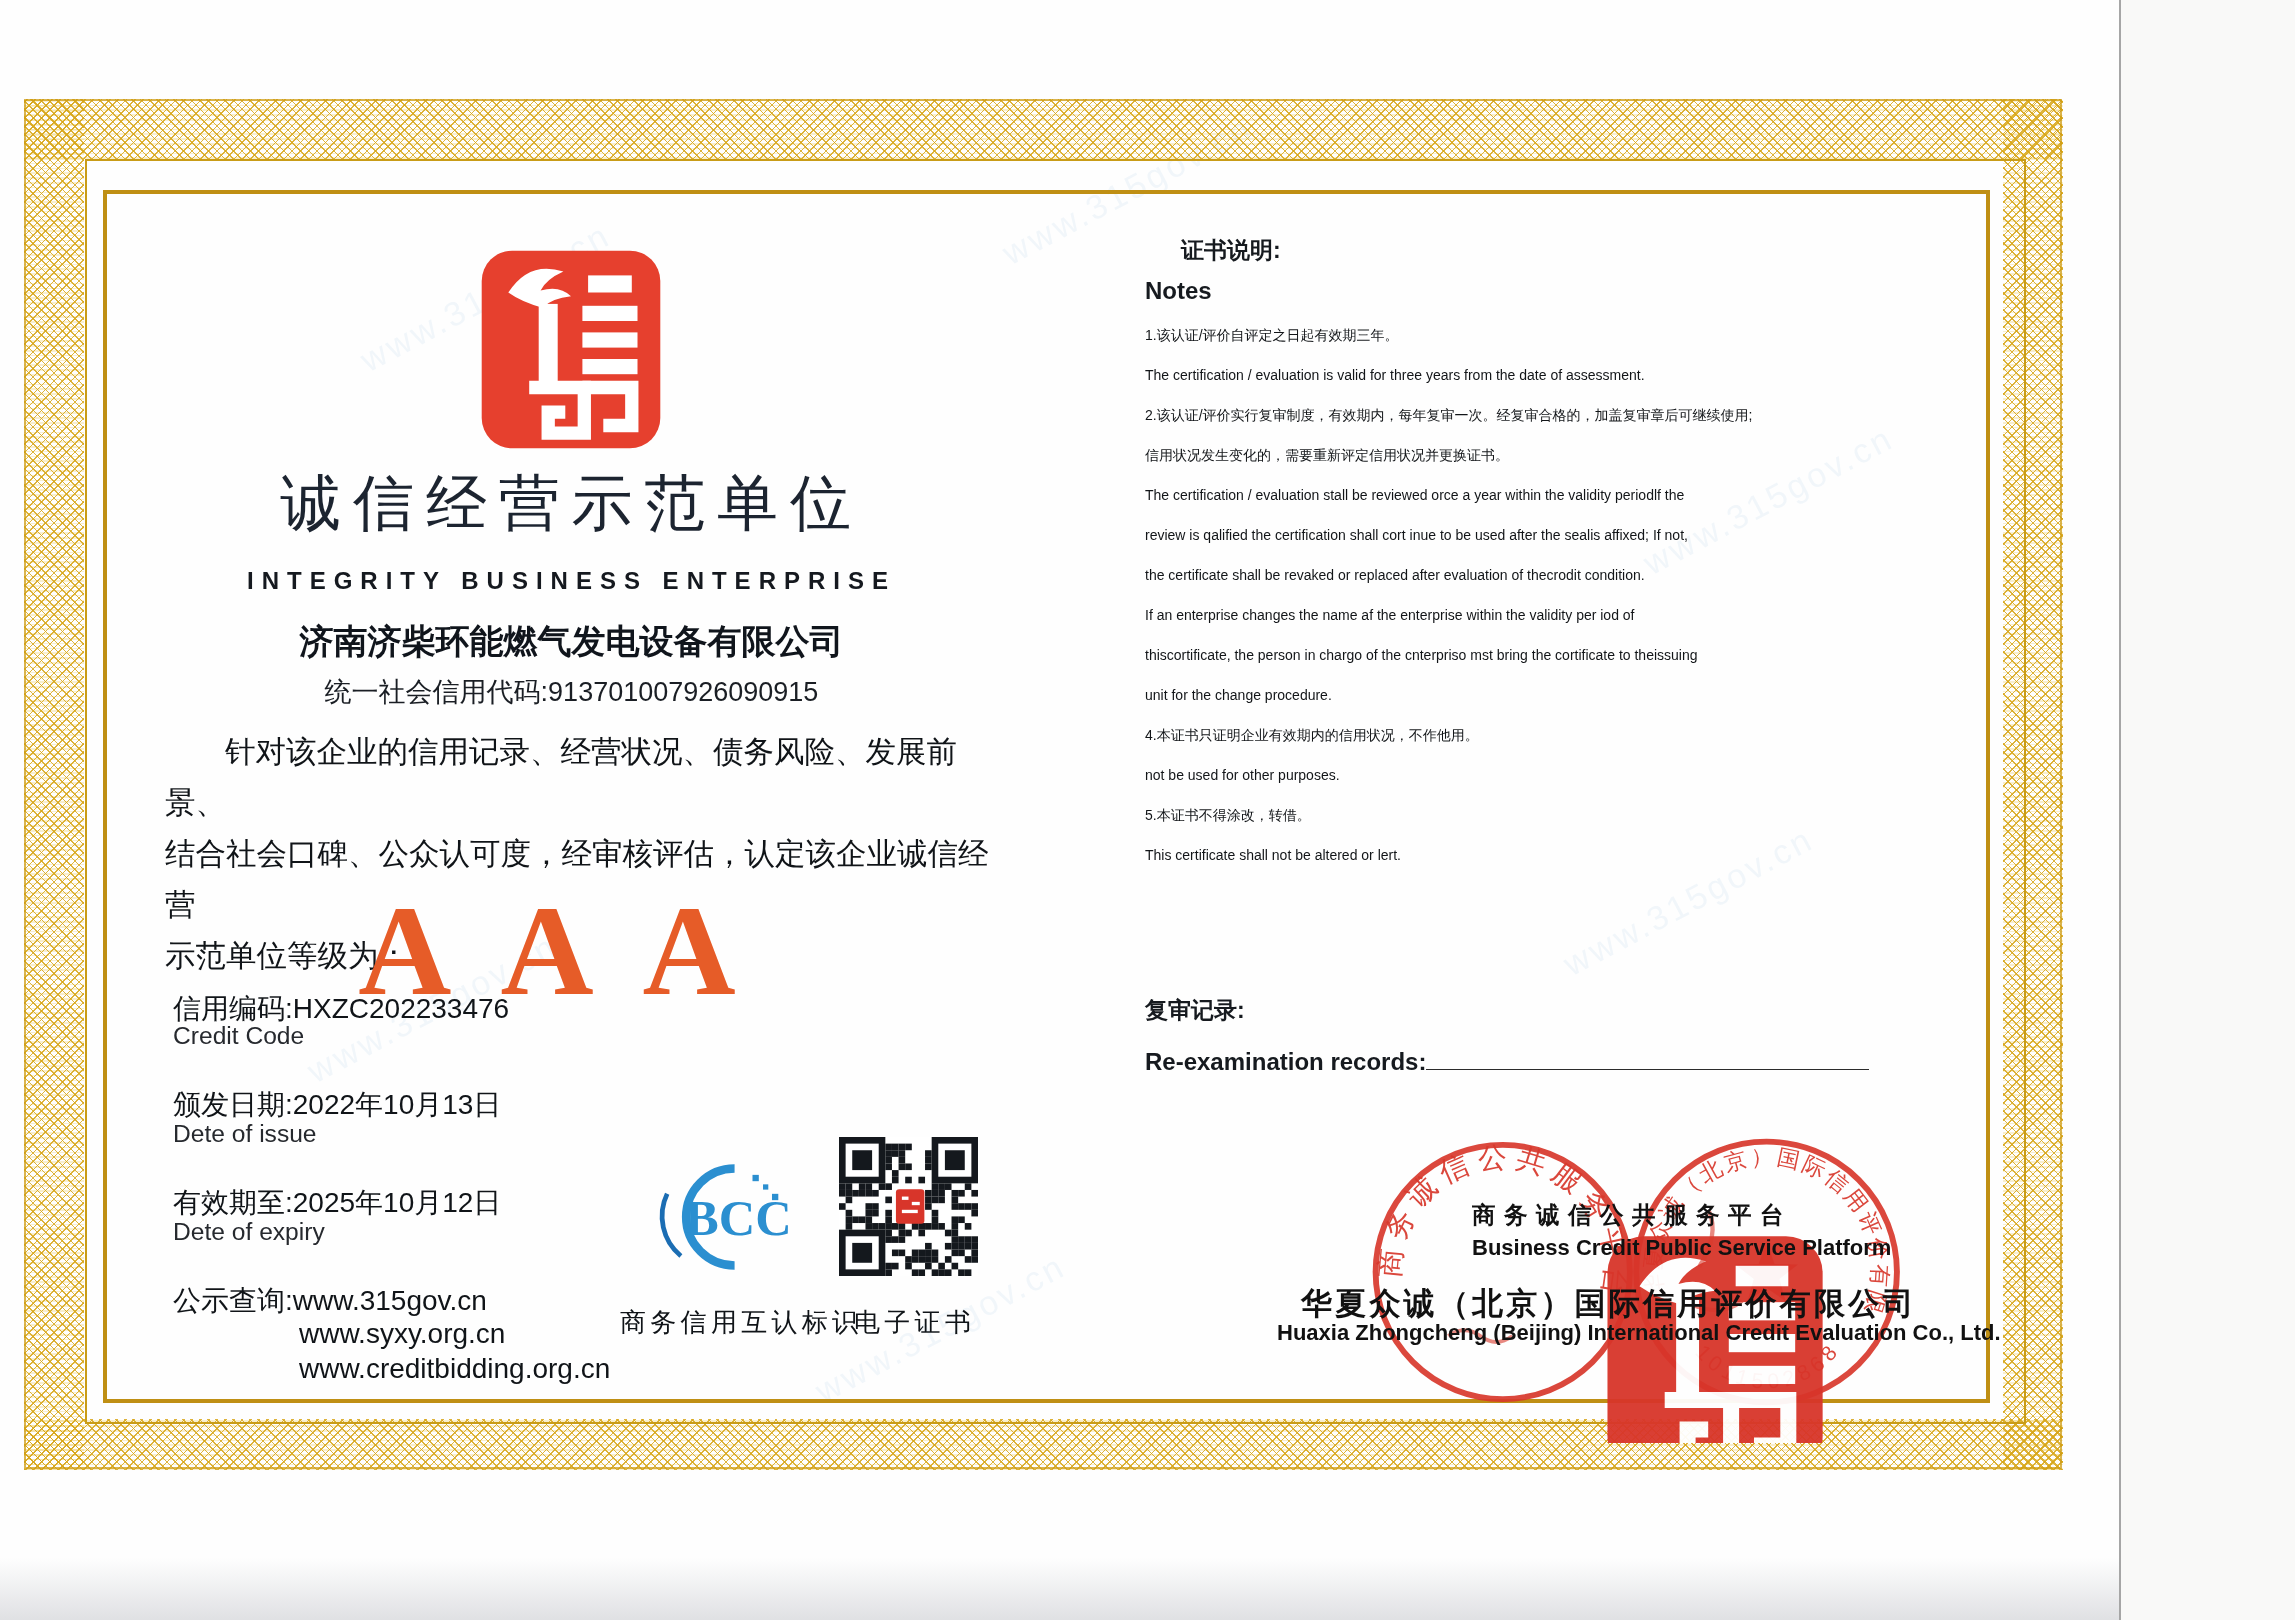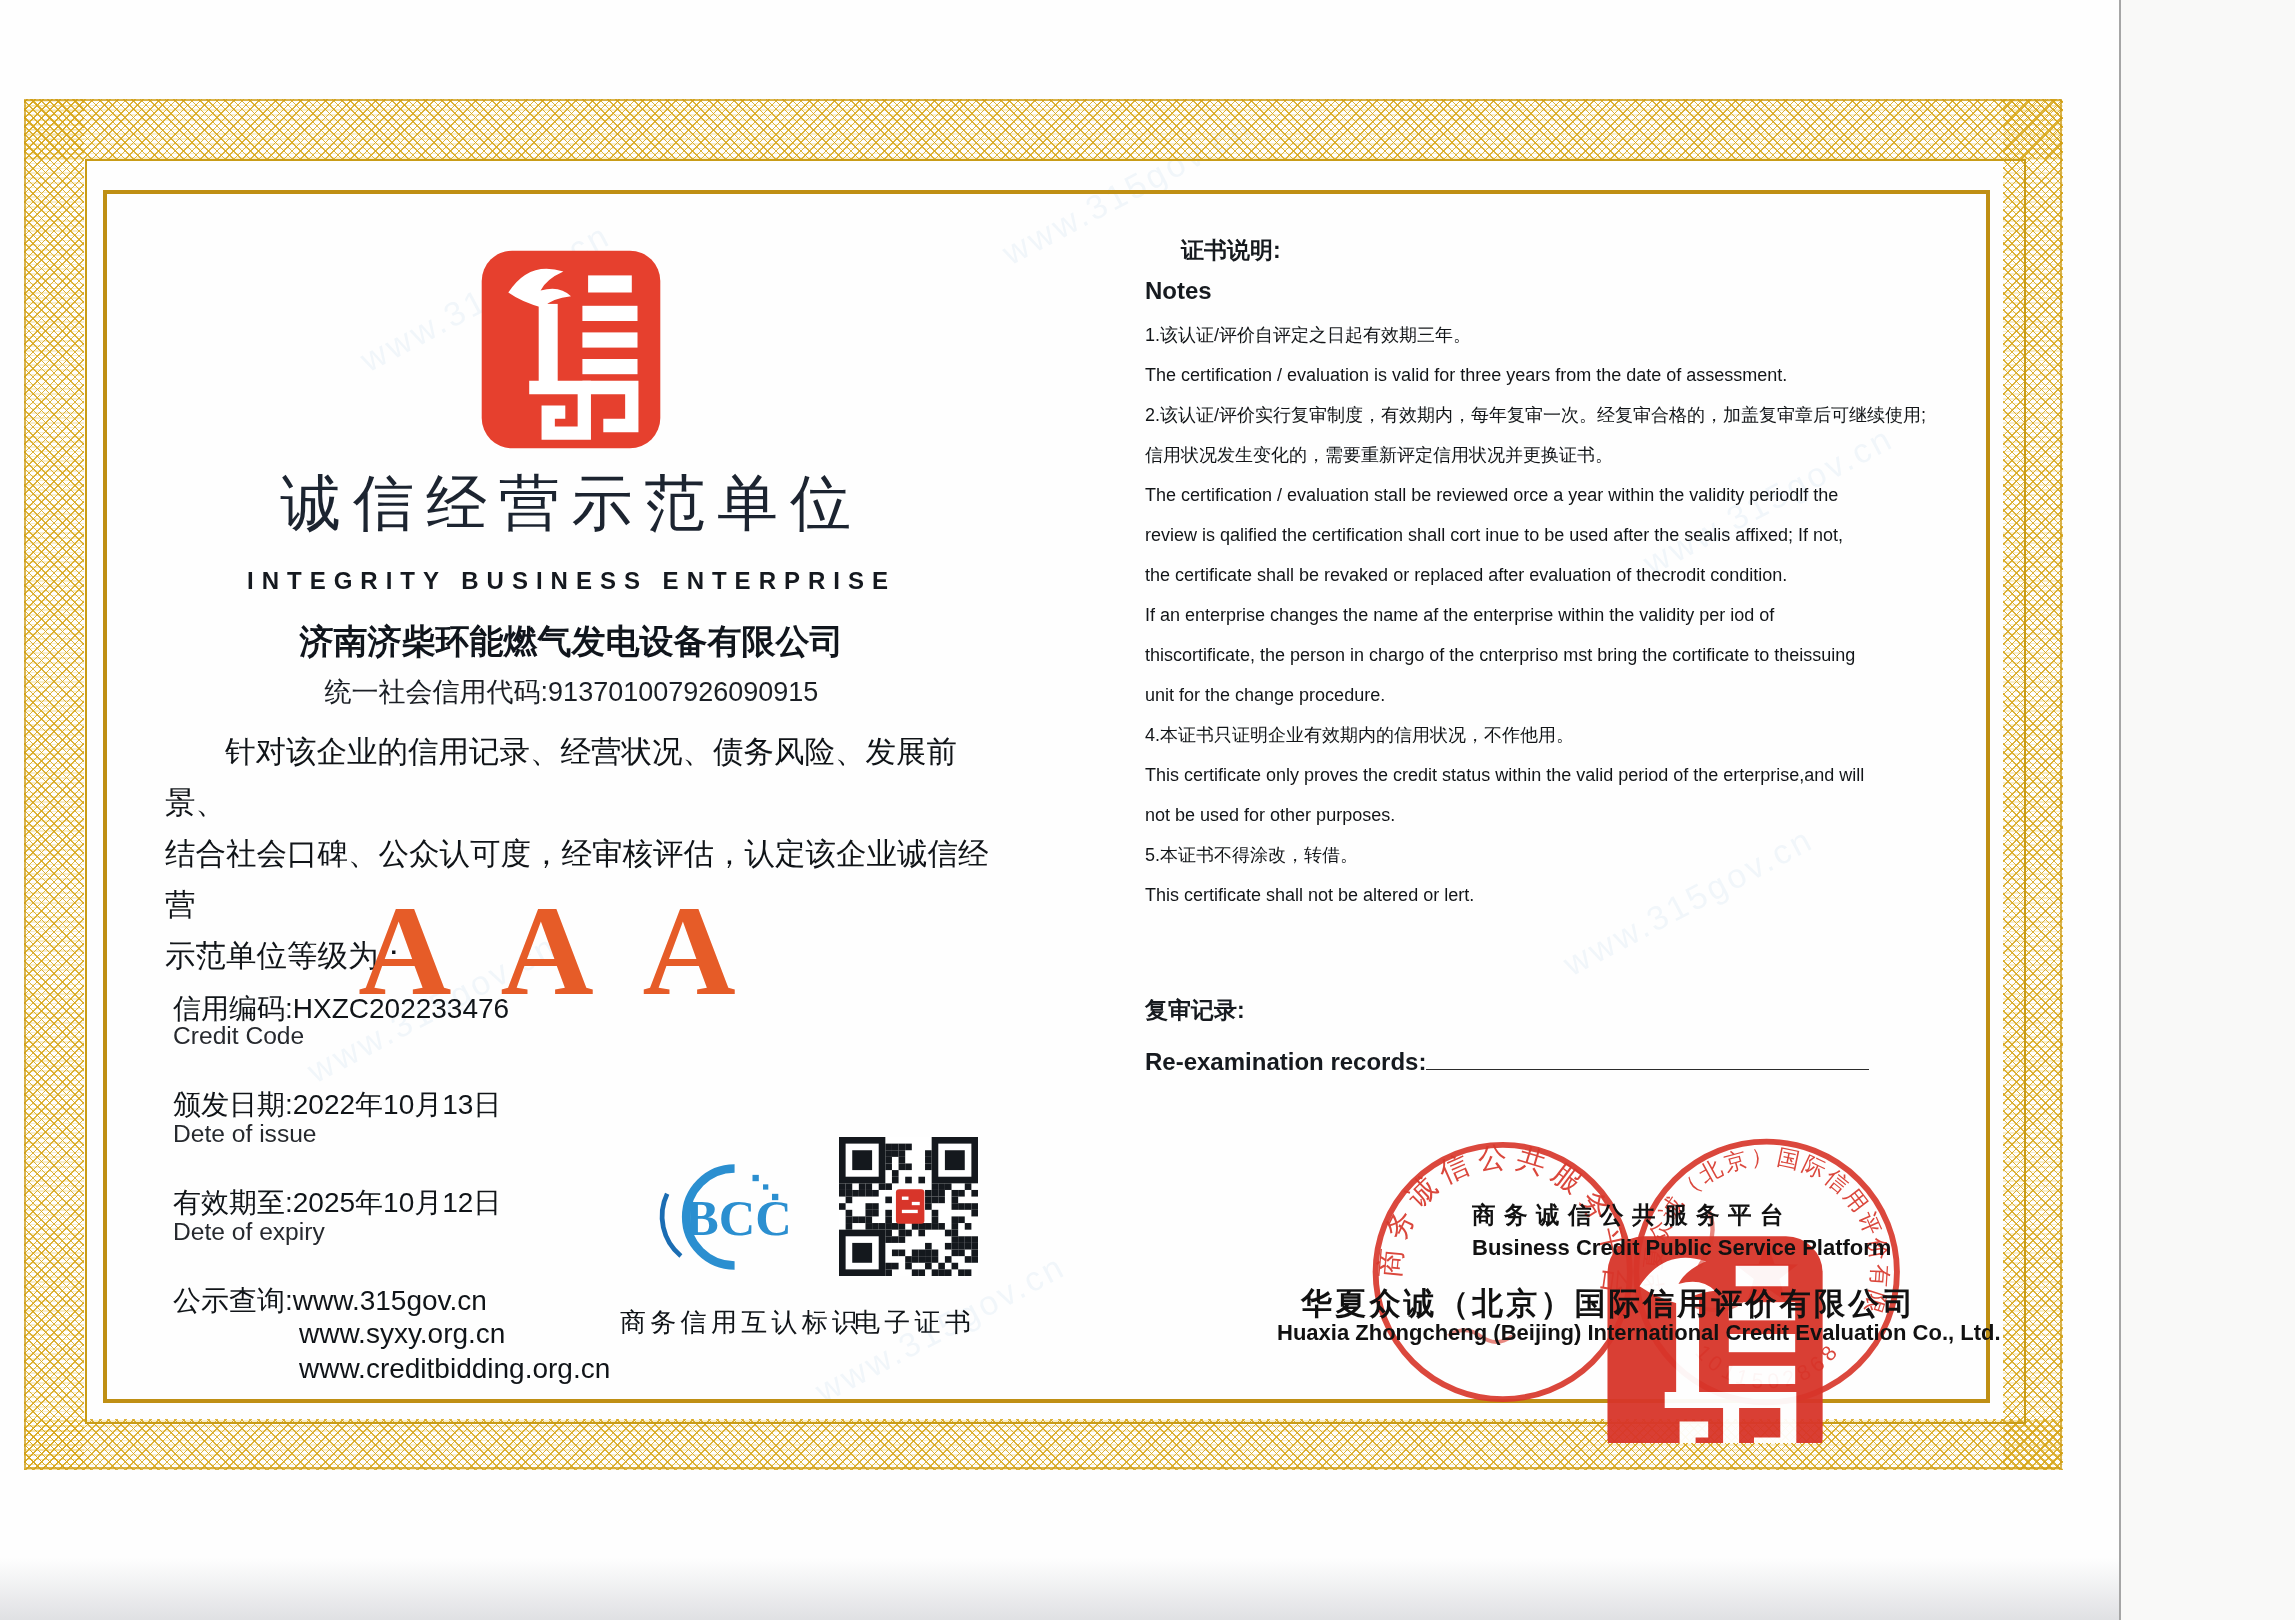--- a/index.html
+++ b/index.html
@@ -48,21 +48,21 @@
   .kv{position:absolute;left:61px;text-align:left;color:#101418;}
   .kv.cnline{font-size:28px;}
   .kv.enline{font-size:24.6px;color:#26292e;}
   .url-extra{position:absolute;left:187px;text-align:left;font-size:28px;color:#101418;}
   .bcc-wrap{position:absolute;left:644px;top:1161px;width:158px;height:112px;}
   .qr-wrap{position:absolute;left:839px;top:1137px;width:139px;height:139px;}
   .badge-label{position:absolute;font-size:26px;color:#101418;white-space:nowrap;}
   
   .rcol-h-cn{position:absolute;left:1181px;top:235px;font-size:23px;font-weight:bold;}
   .rcol-h-en{position:absolute;left:1145px;top:277px;font-size:24px;font-weight:bold;}
-  .notes{position:absolute;left:1145px;top:315px;width:844px;font-size:18px;color:#121518;}
+  .notes{position:absolute;left:1145px;top:315px;width:844px;font-size:14px;color:#121518;}
   .note-line{line-height:40px;height:40px;white-space:nowrap;}
   .review-cn{position:absolute;left:1145px;top:995px;font-size:23px;font-weight:bold;}
   .review-en{position:absolute;left:1145px;top:1048px;font-size:24px;font-weight:bold;}
   .review-underline{display:inline-block;width:443px;height:20.3px;border-bottom:1.6px solid #2b2b2b;}
   
   .stamps{position:absolute;left:1272px;top:1101px;width:673px;height:342px;}
   .ov{position:absolute;color:#111;white-space:nowrap;}
   .ov1cn{left:1472px;top:1199px;font-size:23.5px;font-weight:600;letter-spacing:8.5px;}
   .ov1en{left:1472px;top:1235px;font-size:22px;font-weight:bold;}
   .ov2cn{left:1301px;top:1283px;font-size:31px;font-weight:bold;letter-spacing:3.2px;}
@@ -307,21 +307,20 @@
         <div class="note-line en">The certification / evaluation is valid for three years from the date of assessment.</div>
         <div class="note-line cn">2.该认证/评价实行复审制度，有效期内，每年复审一次。经复审合格的，加盖复审章后可继续使用;</div>
         <div class="note-line cn">信用状况发生变化的，需要重新评定信用状况并更换证书。</div>
         <div class="note-line en">The certification / evaluation stall be reviewed orce a year within the validity periodlf the</div>
         <div class="note-line en">review is qalified the certification shall cort inue to be used after the sealis affixed; If not,</div>
         <div class="note-line en">the certificate shall be revaked or replaced after evaluation of thecrodit condition.</div>
         <div class="note-line en">If an enterprise changes the name af the enterprise within the validity per iod of</div>
         <div class="note-line en">thiscortificate, the person in chargo of the cnterpriso mst bring the cortificate to theissuing</div>
         <div class="note-line en">unit for the change procedure.</div>
         <div class="note-line cn">4.本证书只证明企业有效期内的信用状况，不作他用。</div>
-        <div class="note-line en">This certificate only proves the credit status within the valid period of the erterprise,and will</div>
         <div class="note-line en">not be used for other purposes.</div>
         <div class="note-line cn">5.本证书不得涂改，转借。</div>
         <div class="note-line en">This certificate shall not be altered or lert.</div>
       </div>
 
     <div class="review-cn">复审记录:</div>
     <div class="review-en">
       <span>Re-examination records:</span><span class="review-underline"></span>
     </div>
 

